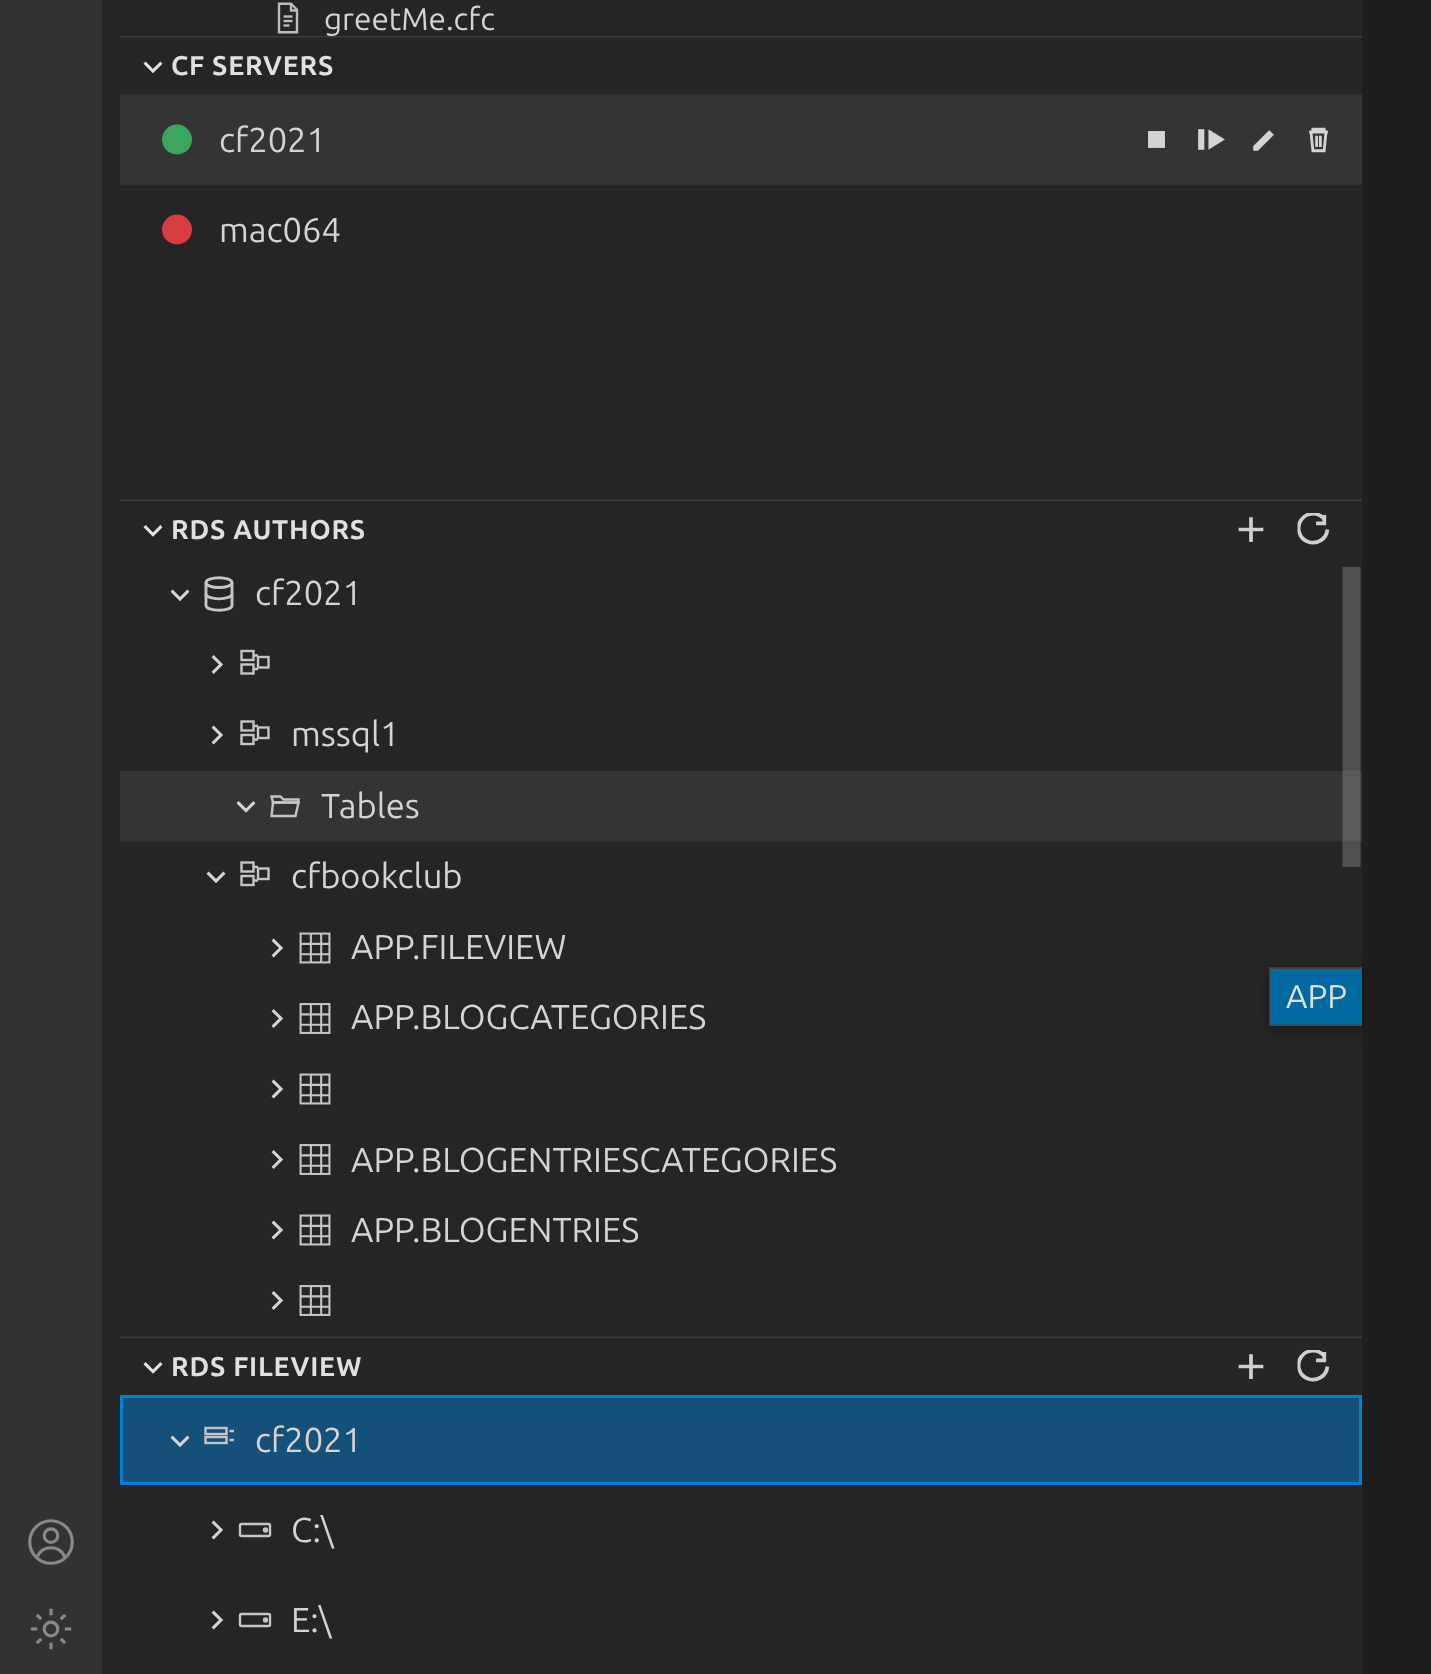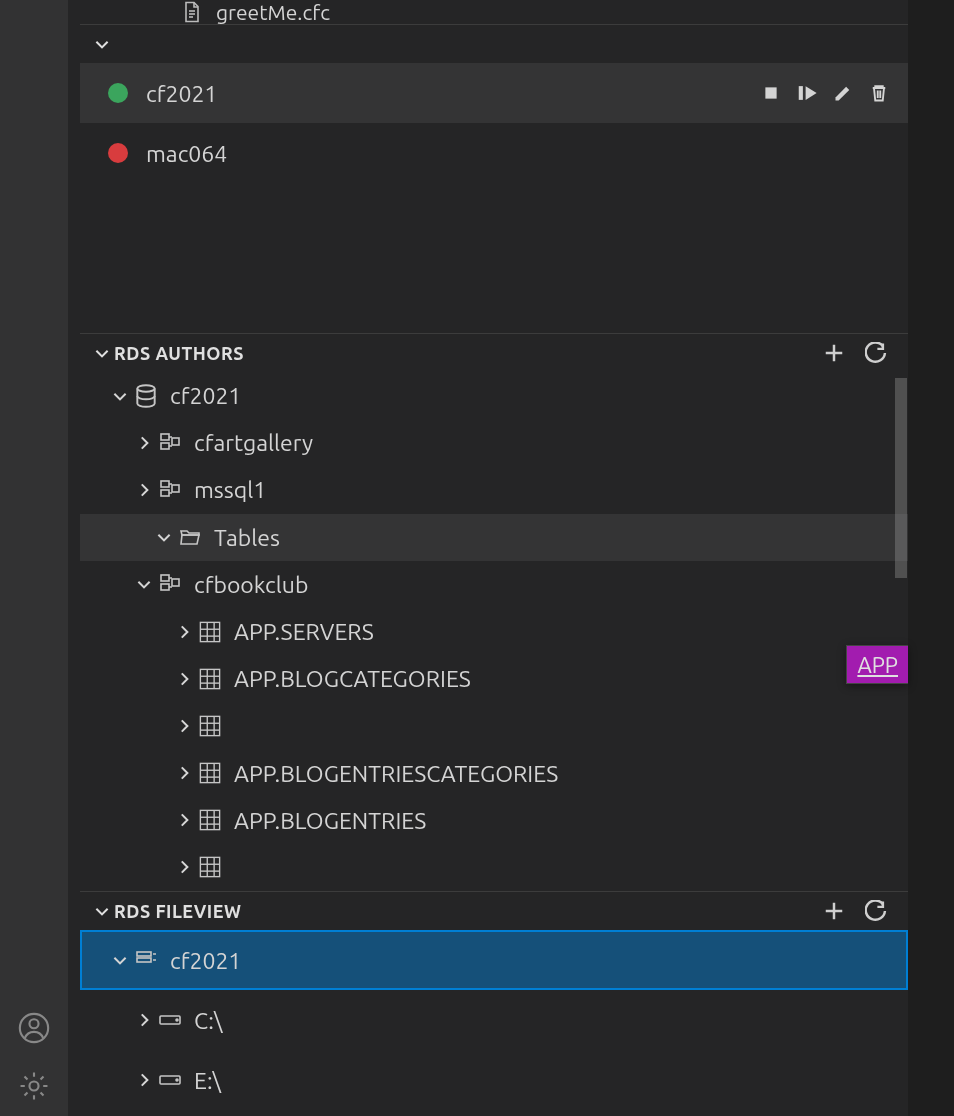--- a/index.html
+++ b/index.html
@@ -178,29 +178,28 @@
     border-radius: 0;
   }
 
   .svg-chevron-down { transform: rotate(0deg); }
   .svg-chevron-right { transform: rotate(-90deg); }
 
   .tooltip {
     position: absolute;
     right: 0;
     top: 645px;
-    background: #a21caf;
+    background: #0369a1;
     border: 1px solid #454545;
     padding: 6px 10px;
     color: #e0e0e0;
     font-size: 22px;
     z-index: 10;
     box-shadow: 0 2px 8px rgba(0,0,0,0.4);
     border-right: none;
-    text-decoration: underline;
   }
 
   svg { display: block; }
 </style>
 </head>
 <body>
 
 <div class="activity-bar">
   <div class="act-icon">
     <svg viewBox="0 0 24 24" fill="none" stroke="currentColor" stroke-width="1.5">
@@ -234,20 +233,21 @@
     <span class="lbl">greetMe.cfc</span>
   </div>
 
   <div class="section">
     <div class="section-header">
       <span class="chev">
         <svg width="18" height="18" viewBox="0 0 16 16" class="svg-chevron-down" stroke="currentColor" stroke-width="1.8" fill="none">
             <path d="M3 6l5 5 5-5"></path>
           </svg>
       </span>
+      <span class="title">CF SERVERS</span>
     </div>
     <div class="tree cf-servers-body">
       <div class="row hover" style="padding-left:28px">
         <span class="status-dot status-green"></span>
         <span class="lbl">cf2021</span>
         <span class="row-actions">
           <span class="ra">
               <svg viewBox="0 0 16 16" width="18" height="18" fill="currentColor">
                 <rect x="3" y="3" width="10" height="10"></rect>
               </svg>
@@ -324,21 +324,20 @@
             </svg>
         </span>
         <span class="ico">
           <svg viewBox="0 0 24 24" width="24" height="24" fill="none" stroke="currentColor" stroke-width="1.6">
               <rect x="3" y="3" width="8" height="6"></rect>
               <rect x="3" y="12" width="8" height="6"></rect>
               <rect x="14" y="7" width="7" height="7"></rect>
               <path d="M11 6h3M11 15h3"></path>
             </svg>
         </span>
-        <span class="lbl">cfartgallery</span>
       </div>
 
       <div class="row" style="padding-left:52px">
         <span class="chev">
           <svg width="18" height="18" viewBox="0 0 16 16" class="svg-chevron-right" stroke="currentColor" stroke-width="1.8" fill="none">
               <path d="M3 6l5 5 5-5"></path>
             </svg>
         </span>
         <span class="ico">
           <svg viewBox="0 0 24 24" width="24" height="24" fill="none" stroke="currentColor" stroke-width="1.6">
@@ -391,21 +390,21 @@
           </span>
         <span class="ico">
             <svg viewBox="0 0 16 16" width="22" height="22" fill="currentColor">
               <rect x="1" y="1" width="14" height="14" fill="none" stroke="currentColor"></rect>
               <line x1="1" y1="6" x2="15" y2="6" stroke="currentColor"></line>
               <line x1="1" y1="11" x2="15" y2="11" stroke="currentColor"></line>
               <line x1="6" y1="1" x2="6" y2="15" stroke="currentColor"></line>
               <line x1="11" y1="1" x2="11" y2="15" stroke="currentColor"></line>
             </svg>
           </span>
-        <span class="lbl">APP.SERVERS</span>
+        <span class="lbl">APP.FILEVIEW</span>
       </div>
       <div class="row" style="padding-left:92px">
         <span class="chev">
             <svg width="18" height="18" viewBox="0 0 16 16" class="svg-chevron-right" stroke="currentColor" stroke-width="1.8" fill="none">
               <path d="M3 6l5 5 5-5"></path>
             </svg>
           </span>
         <span class="ico">
             <svg viewBox="0 0 16 16" width="22" height="22" fill="currentColor">
               <rect x="1" y="1" width="14" height="14" fill="none" stroke="currentColor"></rect>

